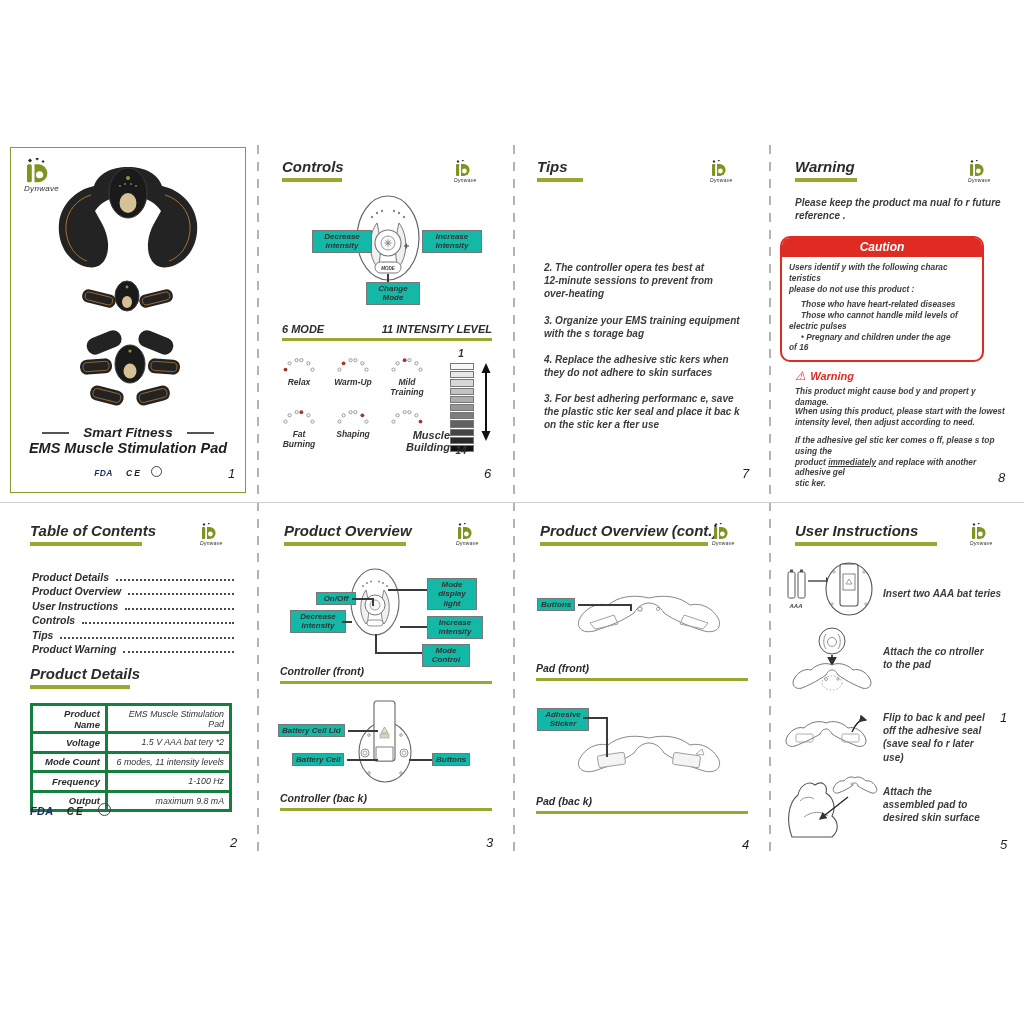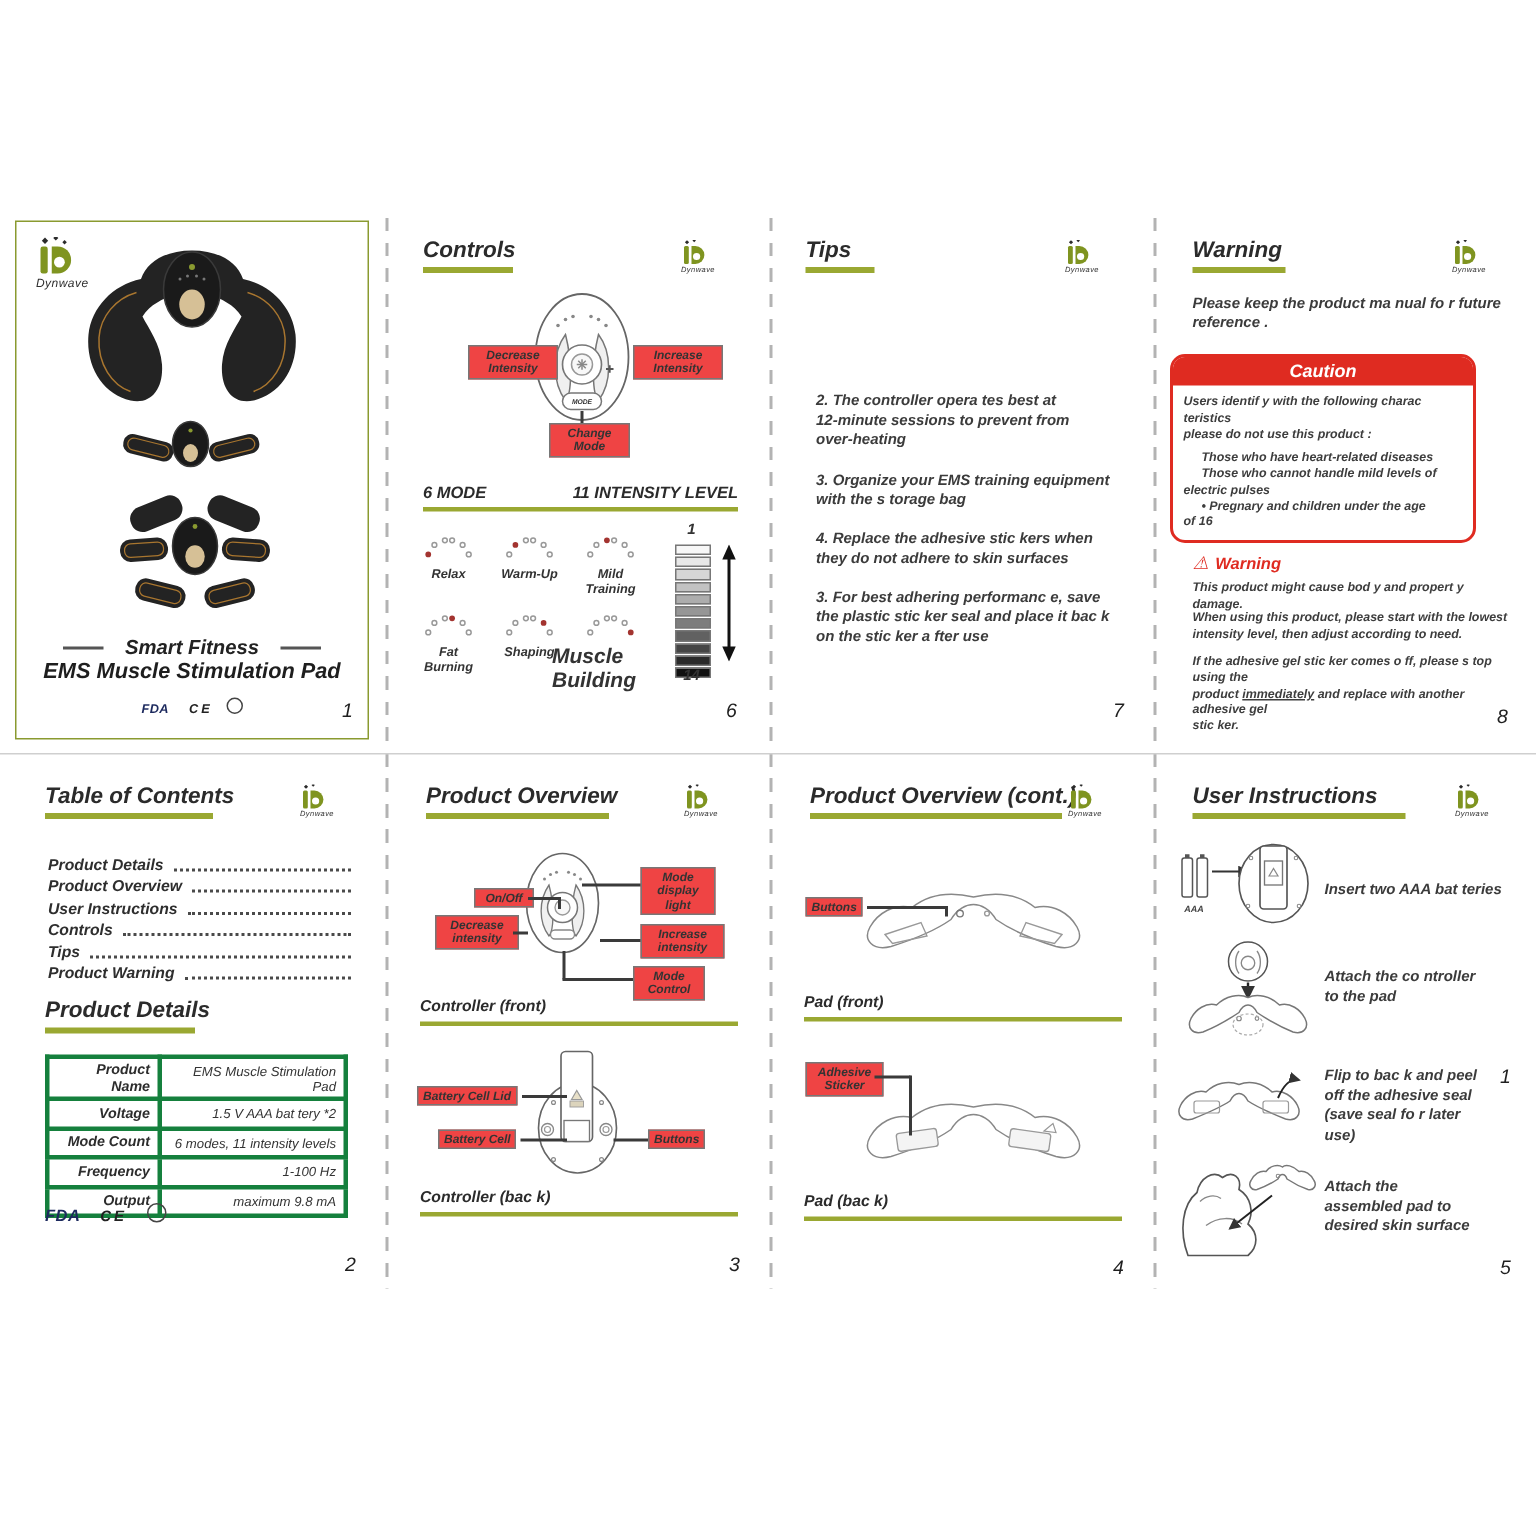--- a/index.html
+++ b/index.html
@@ -10,21 +10,21 @@
   .abs{position:absolute;}
   .vsep{position:absolute;top:145px;height:714px;width:2px;
         background:repeating-linear-gradient(to bottom,#b3b3b3 0 9px,transparent 9px 17px);}
   .hsep{position:absolute;top:502px;left:0;width:1024px;height:1px;background:#cfcfcf;}
   .hd{font-size:15px;font-weight:bold;color:#2b2b2b;white-space:nowrap;}
   .hd-bar{height:3.5px;background:var(--accent);margin-top:3px;}
   .cap{font-size:10.5px;font-weight:bold;color:#2b2b2b;white-space:nowrap;}
   .cap-bar{position:absolute;height:2.5px;background:var(--accent);}
   .body{font-size:10px;font-weight:bold;color:#3b3b3b;line-height:1.32;white-space:pre-line;}
   .small{font-size:8.3px;font-weight:bold;color:#3d3d3d;line-height:1.3;white-space:pre-line;}
-  .tag{position:absolute;border:1px solid #777;background:#ef4444;padding:1px 3px;
+  .tag{position:absolute;border:1px solid #777;background:#14b8a6;padding:1px 3px;
        font-size:8px;font-weight:bold;color:#333;white-space:pre-line;text-align:center;line-height:1.18;}
   .hline{position:absolute;height:1.5px;background:#3a3a3a;}
   .vline{position:absolute;width:1.5px;background:#3a3a3a;}
   .pagenum{position:absolute;font-size:13px;color:#1f1f1f;}
   .logo{position:absolute;text-align:center;line-height:1;}
   .logo .nm{font-size:5px;letter-spacing:.3px;color:#2f2f2f;margin-top:1px;}
   .logo.big .nm{font-size:8px;}
   .toc-row{display:flex;align-items:flex-end;font-size:10.5px;font-weight:bold;color:#2e2e2e;height:14.5px;}
   .leader{flex:1;border-bottom:2px dotted #4a4a4a;margin:0 0 2px 7px;}
   table.spec{border-collapse:collapse;width:202px;}
@@ -230,21 +230,21 @@
       <circle cx="6.5" cy="15.6" r="1.6" fill="#fff" stroke="#999"></circle>
         <circle cx="10.6" cy="9.3" r="1.6" fill="#fff" stroke="#999"></circle>
       <circle cx="17.6" cy="6.2" r="1.6" fill="#fff" stroke="#999"></circle>
         <circle cx="22.4" cy="6.2" r="1.6" fill="#fff" stroke="#999"></circle>
       <circle cx="29.4" cy="9.3" r="1.6" fill="#fff" stroke="#999"></circle>
       <circle cx="33.5" cy="15.6" r="1.9" fill="#a33430"></circle>
     </svg>
     <div class="abs" style="left:18px;top:289px;width:50px;text-align:center;font-size:8.5px;font-weight:bold;white-space:pre-line">Fat
 Burning</div>
     <div class="abs" style="left:72px;top:289px;width:50px;text-align:center;font-size:8.5px;font-weight:bold;white-space:pre-line">Shaping</div>
-    <div class="abs" style="left:112px;top:289px;width:50px;text-align:left;font-size:14px;font-weight:bold;white-space:pre-line">Muscle
+    <div class="abs" style="left:144px;top:289px;width:50px;text-align:right;font-size:11px;font-weight:bold;white-space:pre-line">Muscle
 Building</div>
 
     <div class="abs" style="left:194px;top:208px;width:22px;text-align:center;font-size:10px;font-weight:bold">1</div>
     <div class="abs" style="left:194px;top:223px">
       <div class="bar-lvl" style="background:#f7f7f7"></div>
         <div class="bar-lvl" style="background:#e8e8e8"></div>
       <div class="bar-lvl" style="background:#d6d6d6"></div>
         <div class="bar-lvl" style="background:#c2c2c2"></div>
       <div class="bar-lvl" style="background:#adadad"></div>
         <div class="bar-lvl" style="background:#969696"></div>

